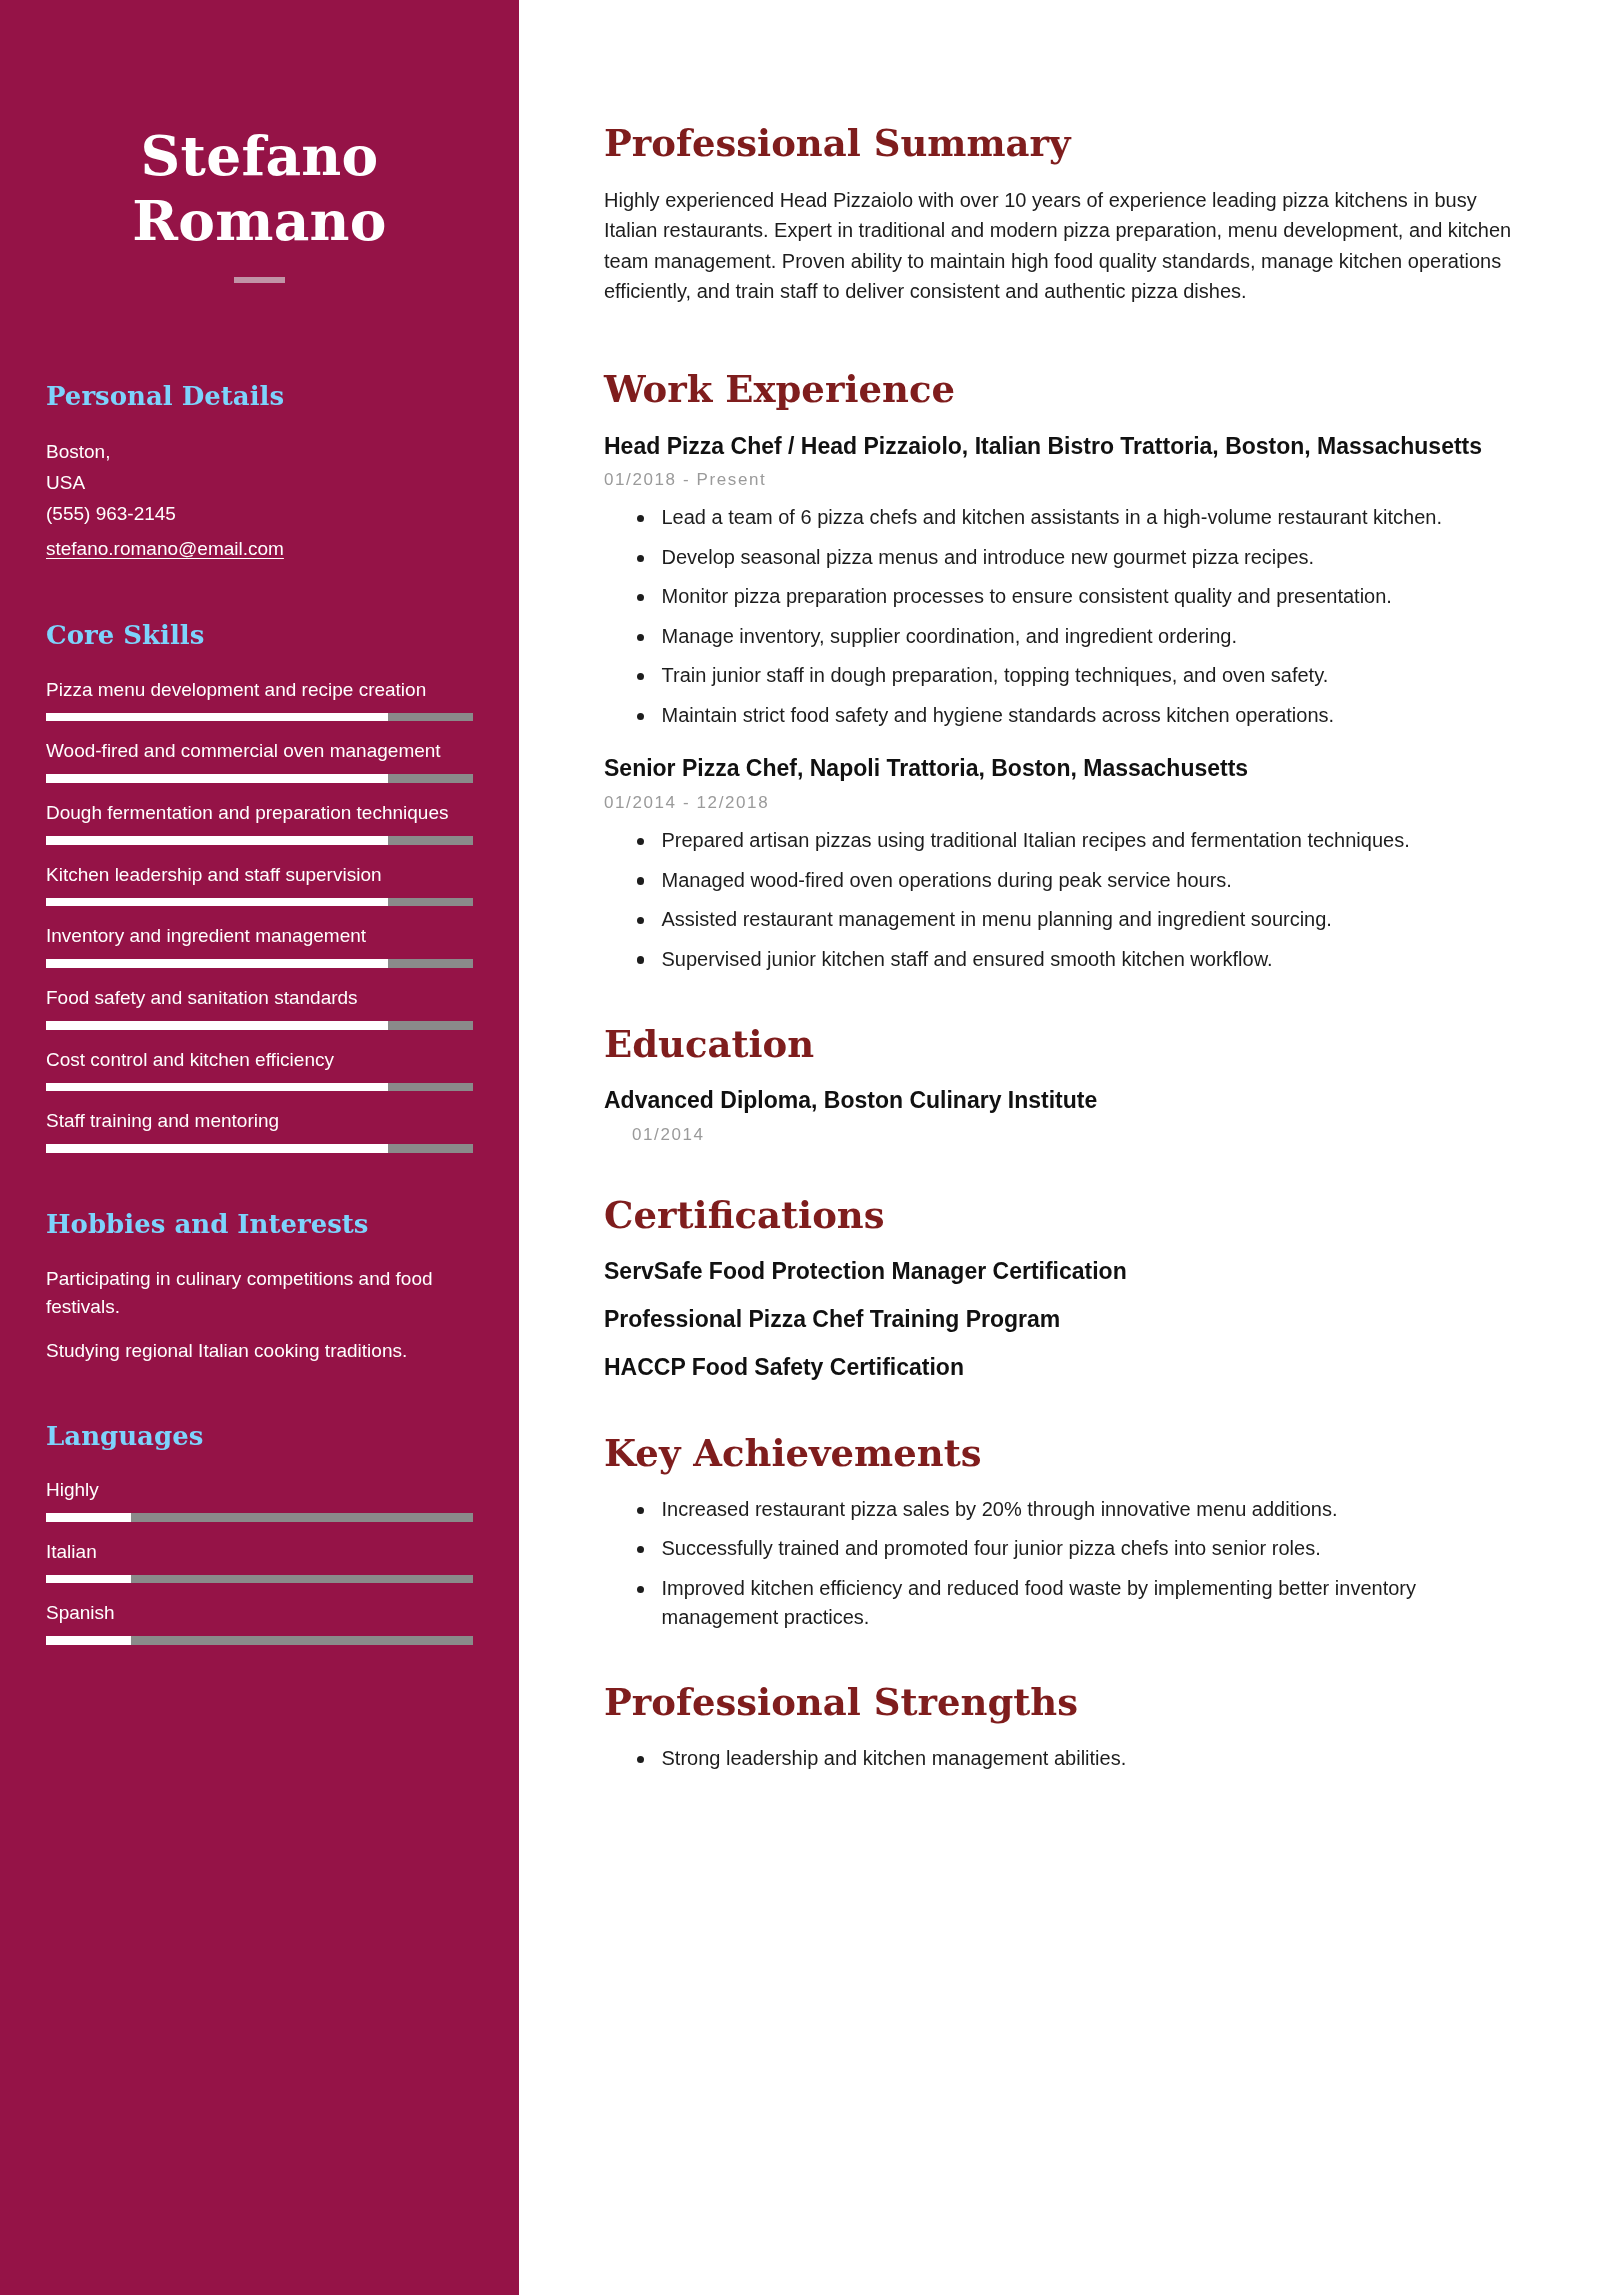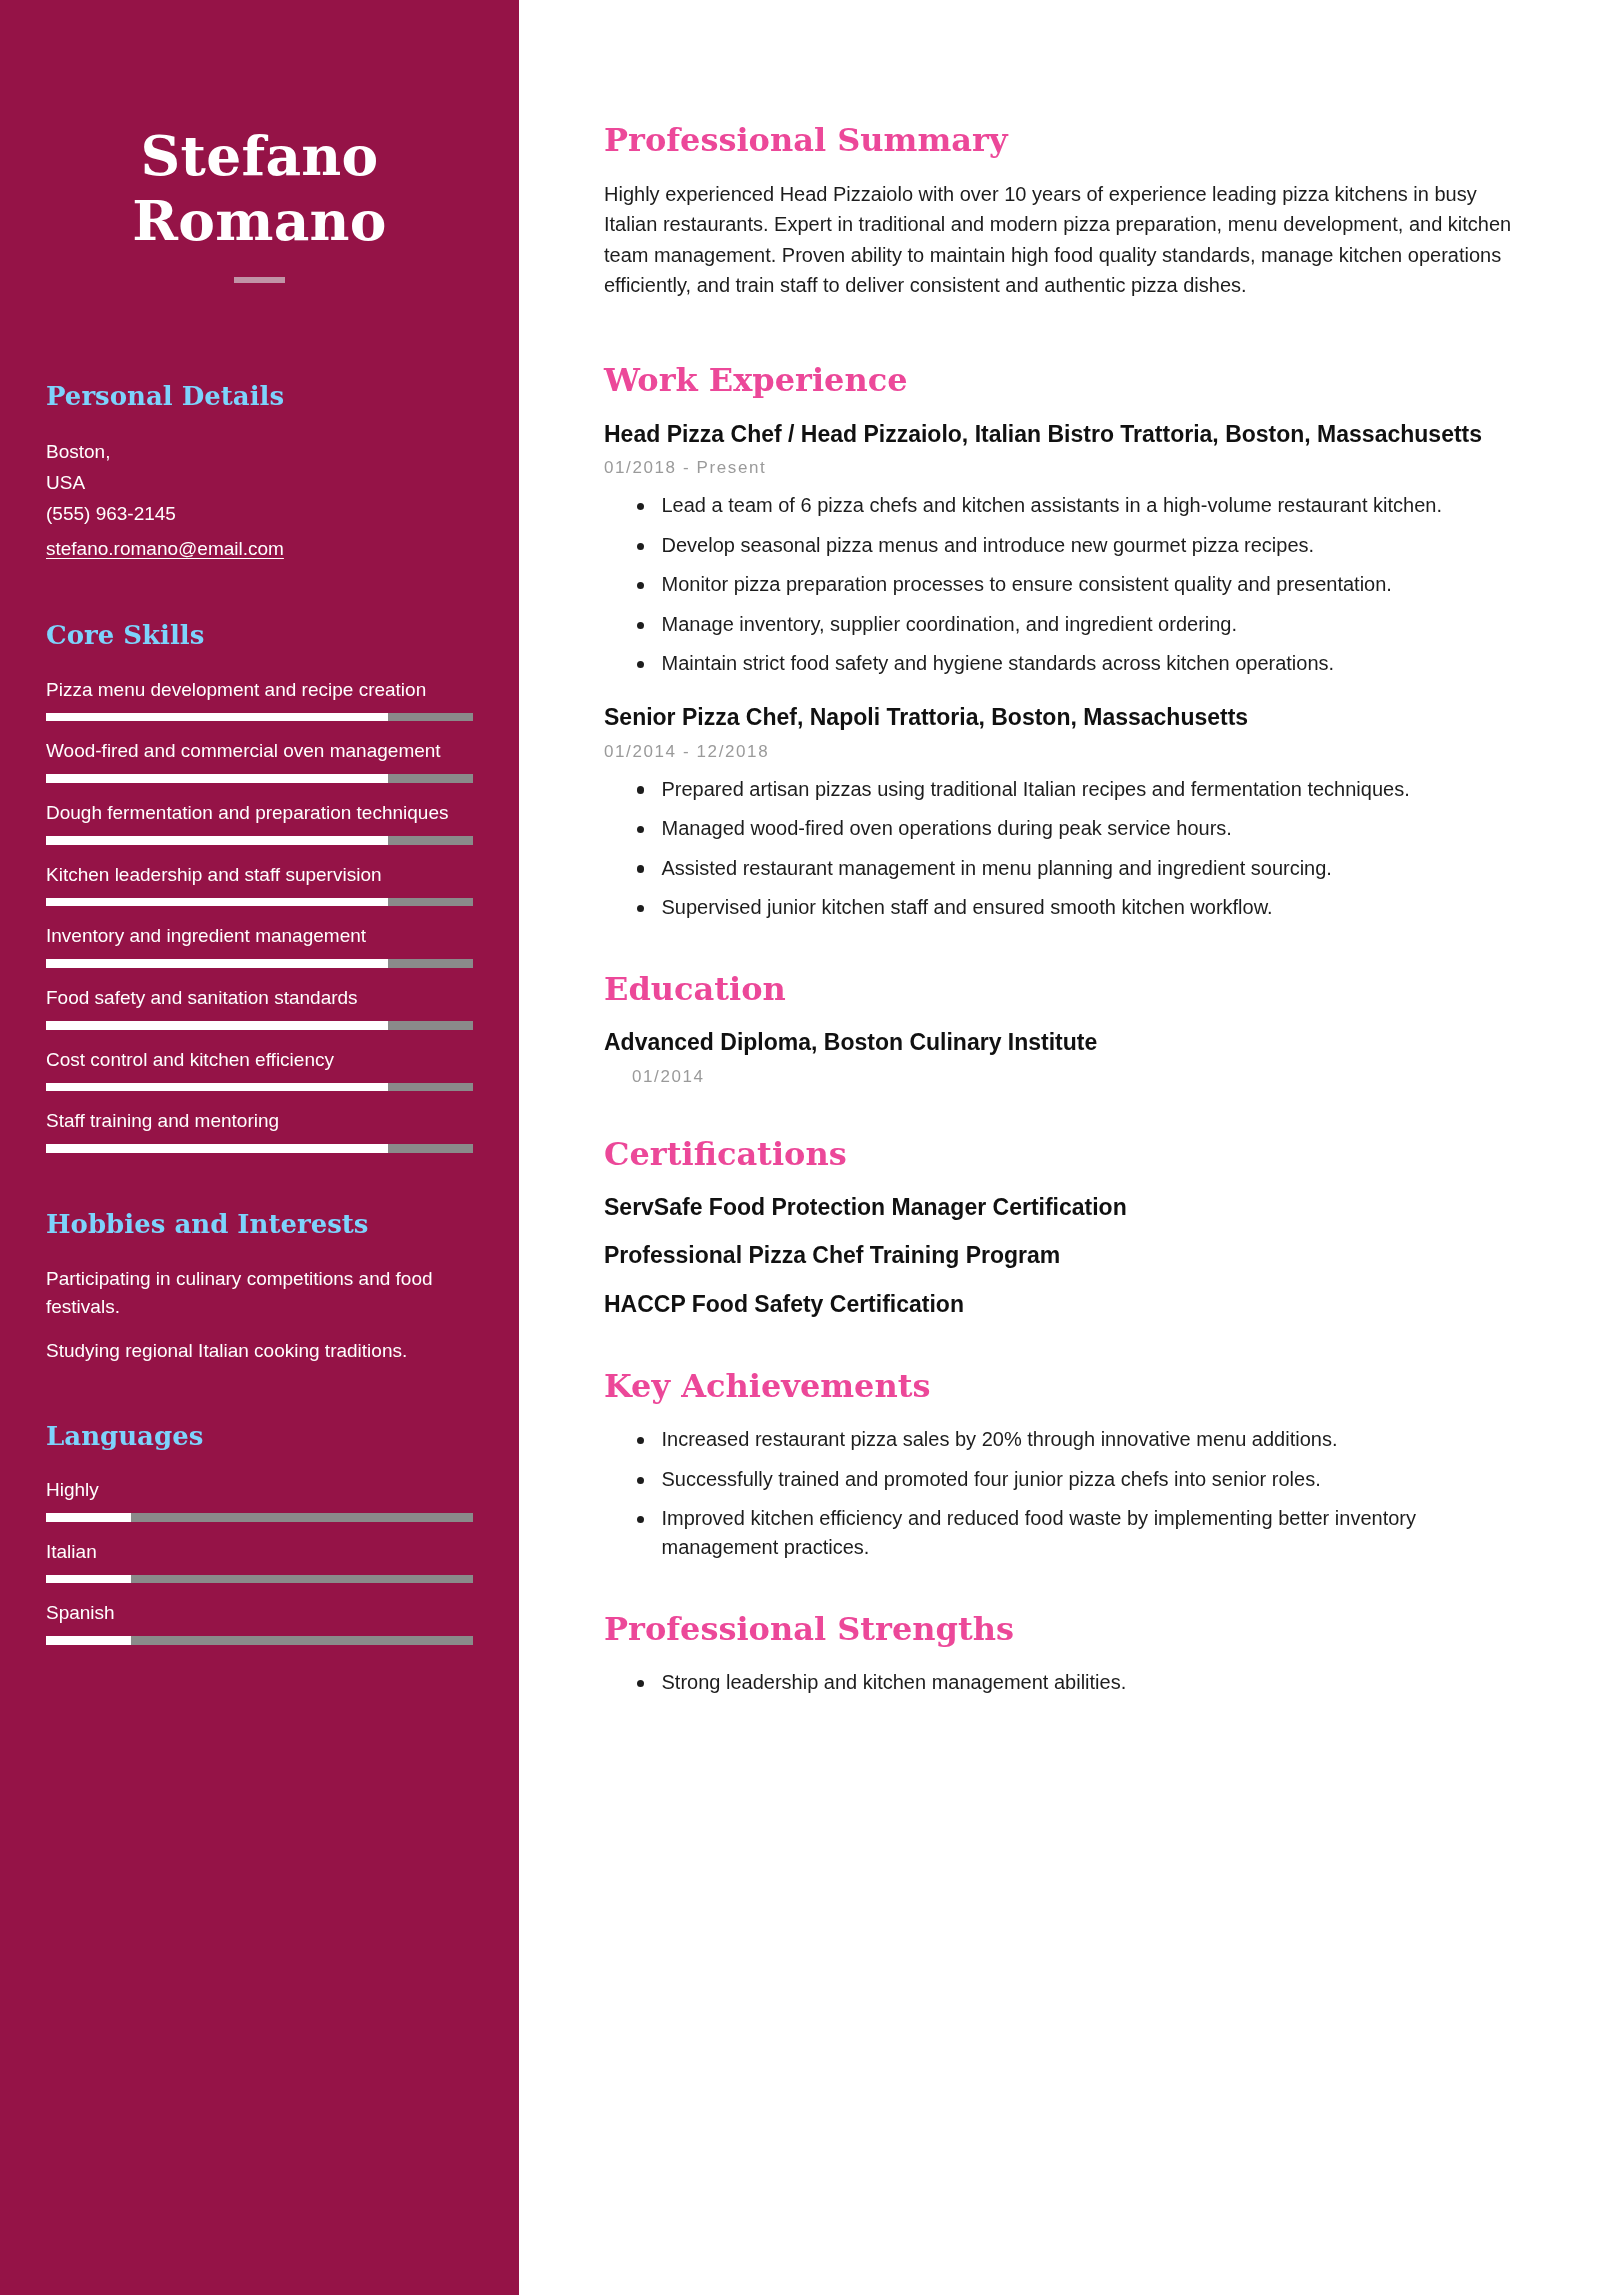--- a/index.html
+++ b/index.html
@@ -119,23 +119,23 @@
     padding: 121px 92px 39px 85px;
     background: #ffffff;
     color: #1a1a1a;
   }
 
   .main-section { margin-bottom: 26px; }
 
   .main-heading {
     font-family: "DejaVu Serif", serif;
     font-weight: bold;
-    font-size: 32px;
+    font-size: 37px;
     line-height: 1.2;
-    color: #ec4899;
+    color: #7f1d1d;
     margin-bottom: 19.6px;
   }
 
   .summary-text {
     font-size: 20px;
     line-height: 1.52;
     color: #1d1d1d;
     font-weight: 300;
   }
 
@@ -328,20 +328,21 @@
       <h2 class="main-heading">Work Experience</h2>
       <div id="jobs-list">
           <div class="job">
             <div class="job-title">Head Pizza Chef / Head Pizzaiolo, Italian Bistro Trattoria, Boston, Massachusetts</div>
             <div class="job-date">01/2018 - Present</div>
             <ul class="bullets">
               <li>Lead a team of 6 pizza chefs and kitchen assistants in a high-volume restaurant kitchen.</li>
               <li>Develop seasonal pizza menus and introduce new gourmet pizza recipes.</li>
               <li>Monitor pizza preparation processes to ensure consistent quality and presentation.</li>
               <li>Manage inventory, supplier coordination, and ingredient ordering.</li>
+              <li>Train junior staff in dough preparation, topping techniques, and oven safety.</li>
               <li>Maintain strict food safety and hygiene standards across kitchen operations.</li>
             </ul>
           </div>
           <div class="job">
             <div class="job-title">Senior Pizza Chef, Napoli Trattoria, Boston, Massachusetts</div>
             <div class="job-date">01/2014 - 12/2018</div>
             <ul class="bullets">
               <li>Prepared artisan pizzas using traditional Italian recipes and fermentation techniques.</li>
               <li>Managed wood-fired oven operations during peak service hours.</li>
               <li>Assisted restaurant management in menu planning and ingredient sourcing.</li>

